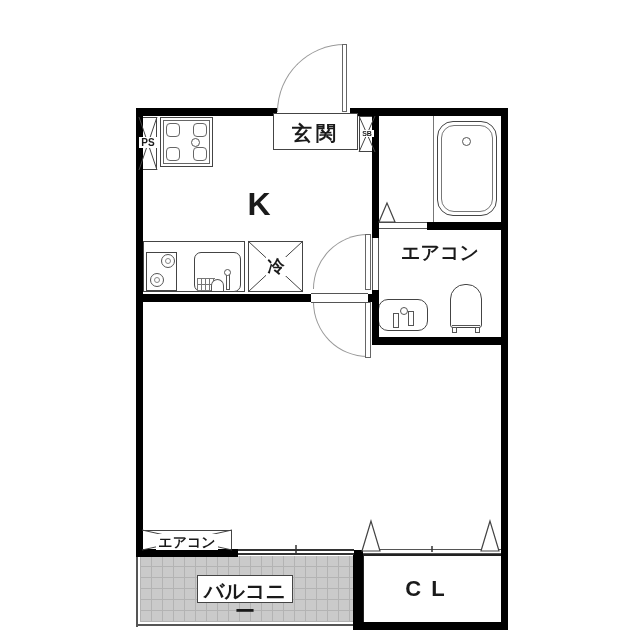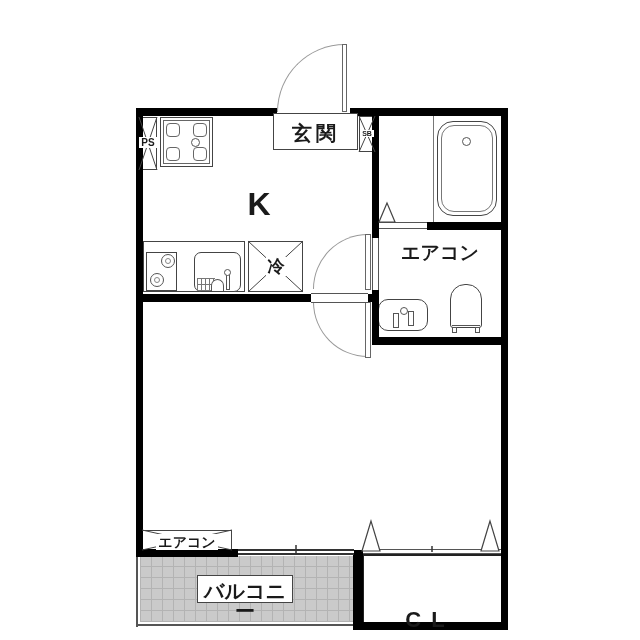--- a/index.html
+++ b/index.html
@@ -129,20 +129,20 @@
     <g stroke="#333" stroke-width="1.5">
       <line x1="296" y1="545" x2="296" y2="553"></line>
       <line x1="432" y1="546" x2="432" y2="552"></line>
     </g>
   </svg>
 
   <div class="label" style="left:236px;top:188px;width:46px;font-size:32px;">K</div>
   <div class="label" style="left:276px;top:123px;width:80px;font-size:20px;letter-spacing:4px;">玄関</div>
   <div class="label" style="left:375px;top:243px;width:130px;font-size:19px;">エアコン</div>
   <div class="label" style="left:199px;top:581px;width:92px;font-size:20px;">バルコニー</div>
-  <div class="label" style="left:375px;top:578px;width:110px;font-size:22px;letter-spacing:10px;margin-top:31px;">CL</div>
+  <div class="label" style="left:375px;top:578px;width:110px;font-size:22px;letter-spacing:10px;">CL</div>
 
   <div class="label" style="left:138px;top:138px;width:20px;font-size:10px;"><span class="chip">PS</span></div>
   <div class="label" style="left:359px;top:130px;width:16px;font-size:7px;"><span class="chip">SB</span></div>
   <div class="label" style="left:258px;top:258px;width:36px;font-size:17px;"><span class="chip">冷</span></div>
   <div class="label" style="left:149px;top:535px;width:76px;font-size:14px;"><span class="chip">エアコン</span></div>
 
 </div>
 
 </body></html>

